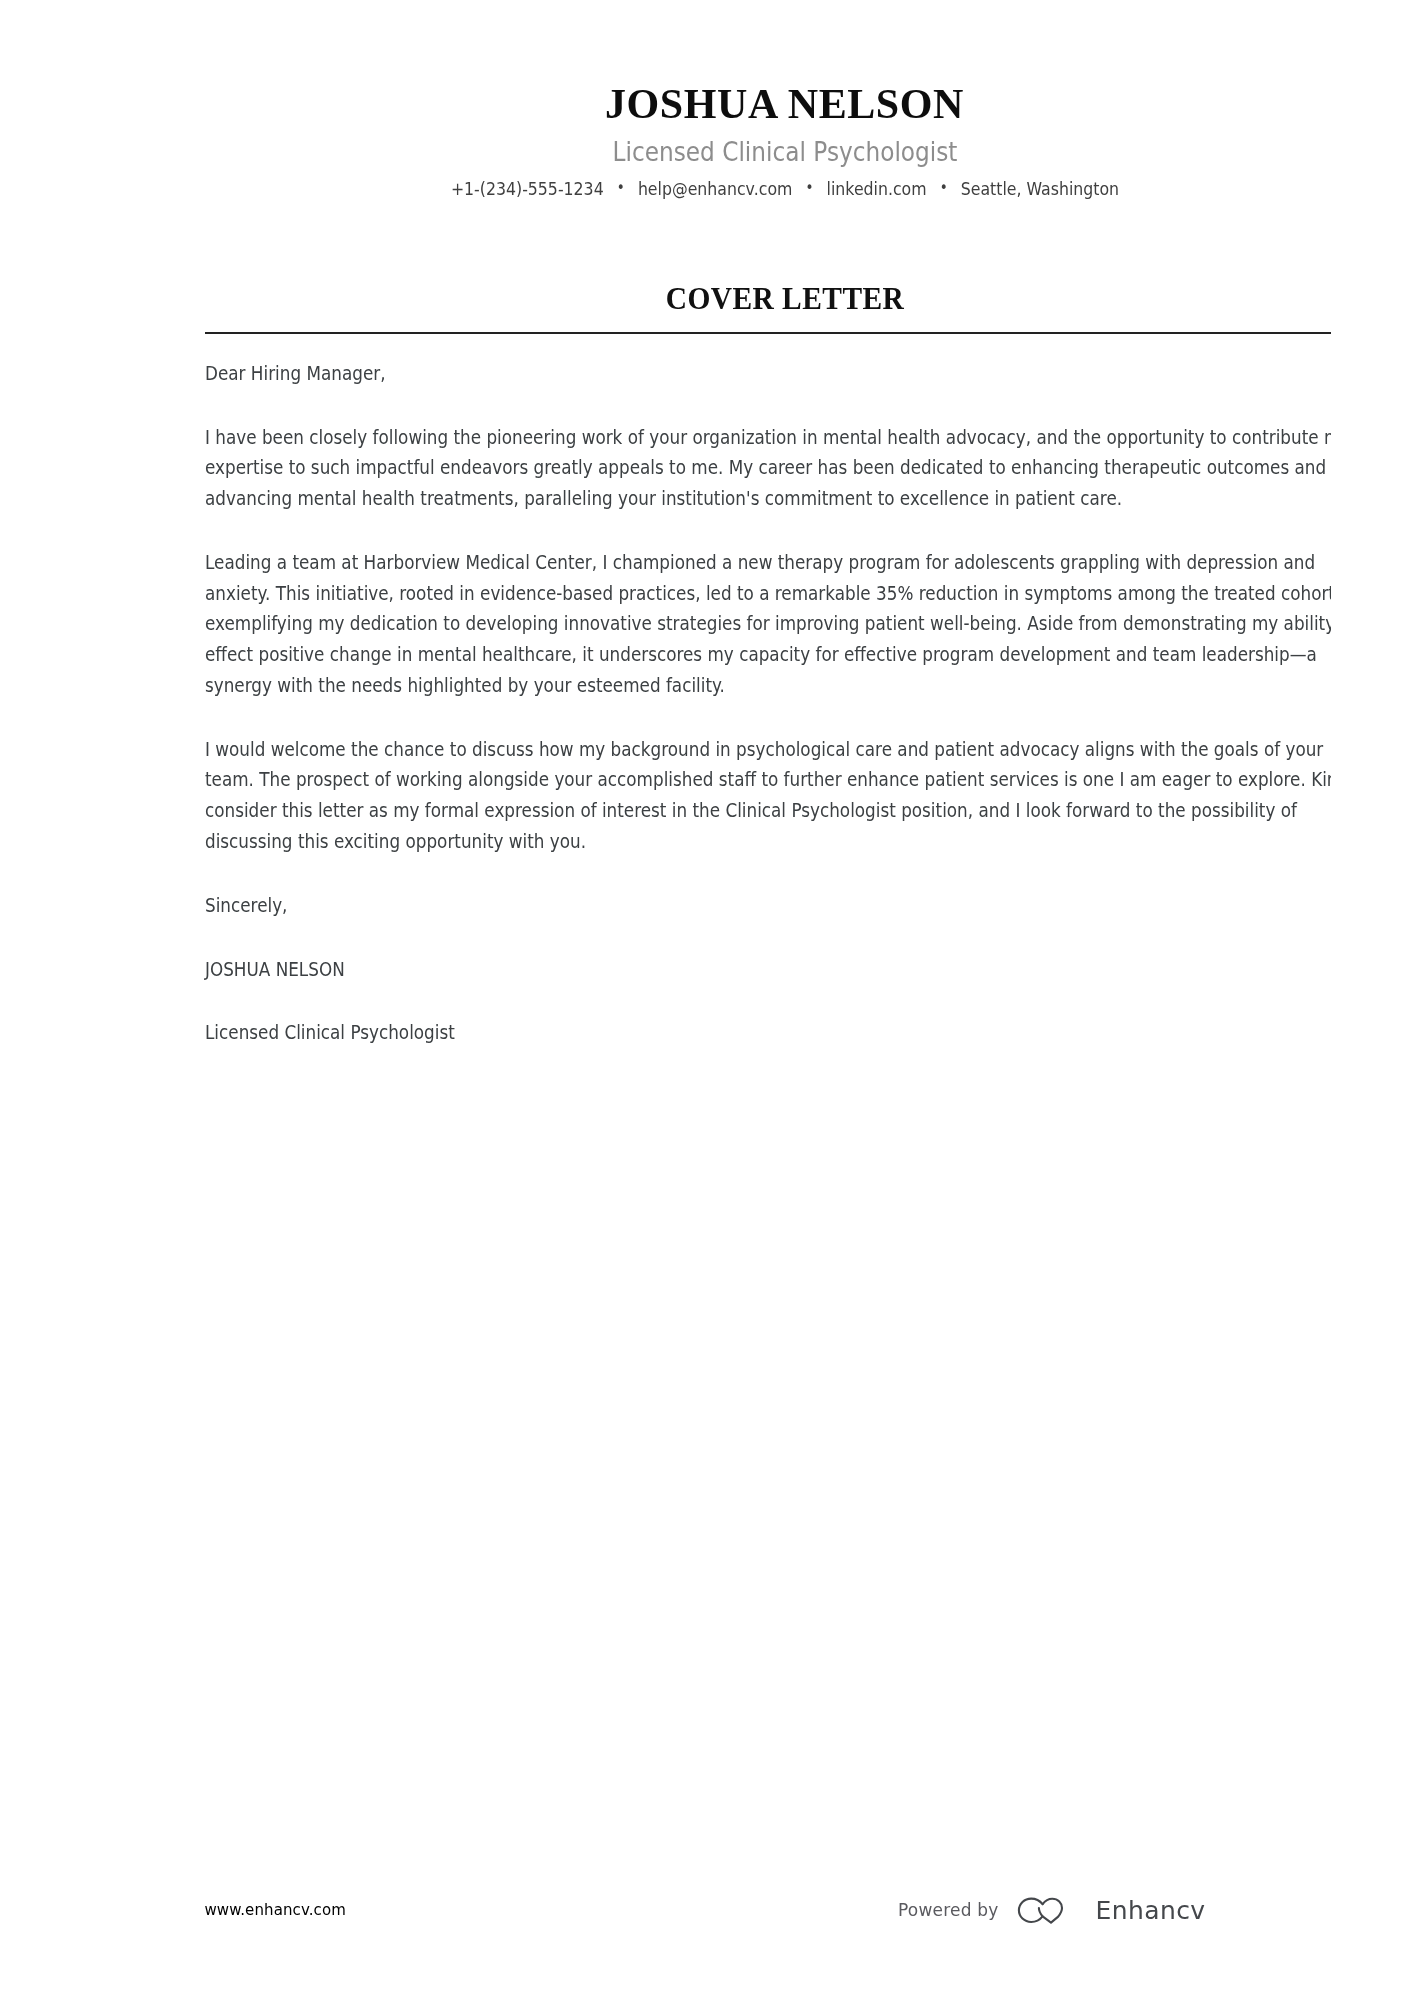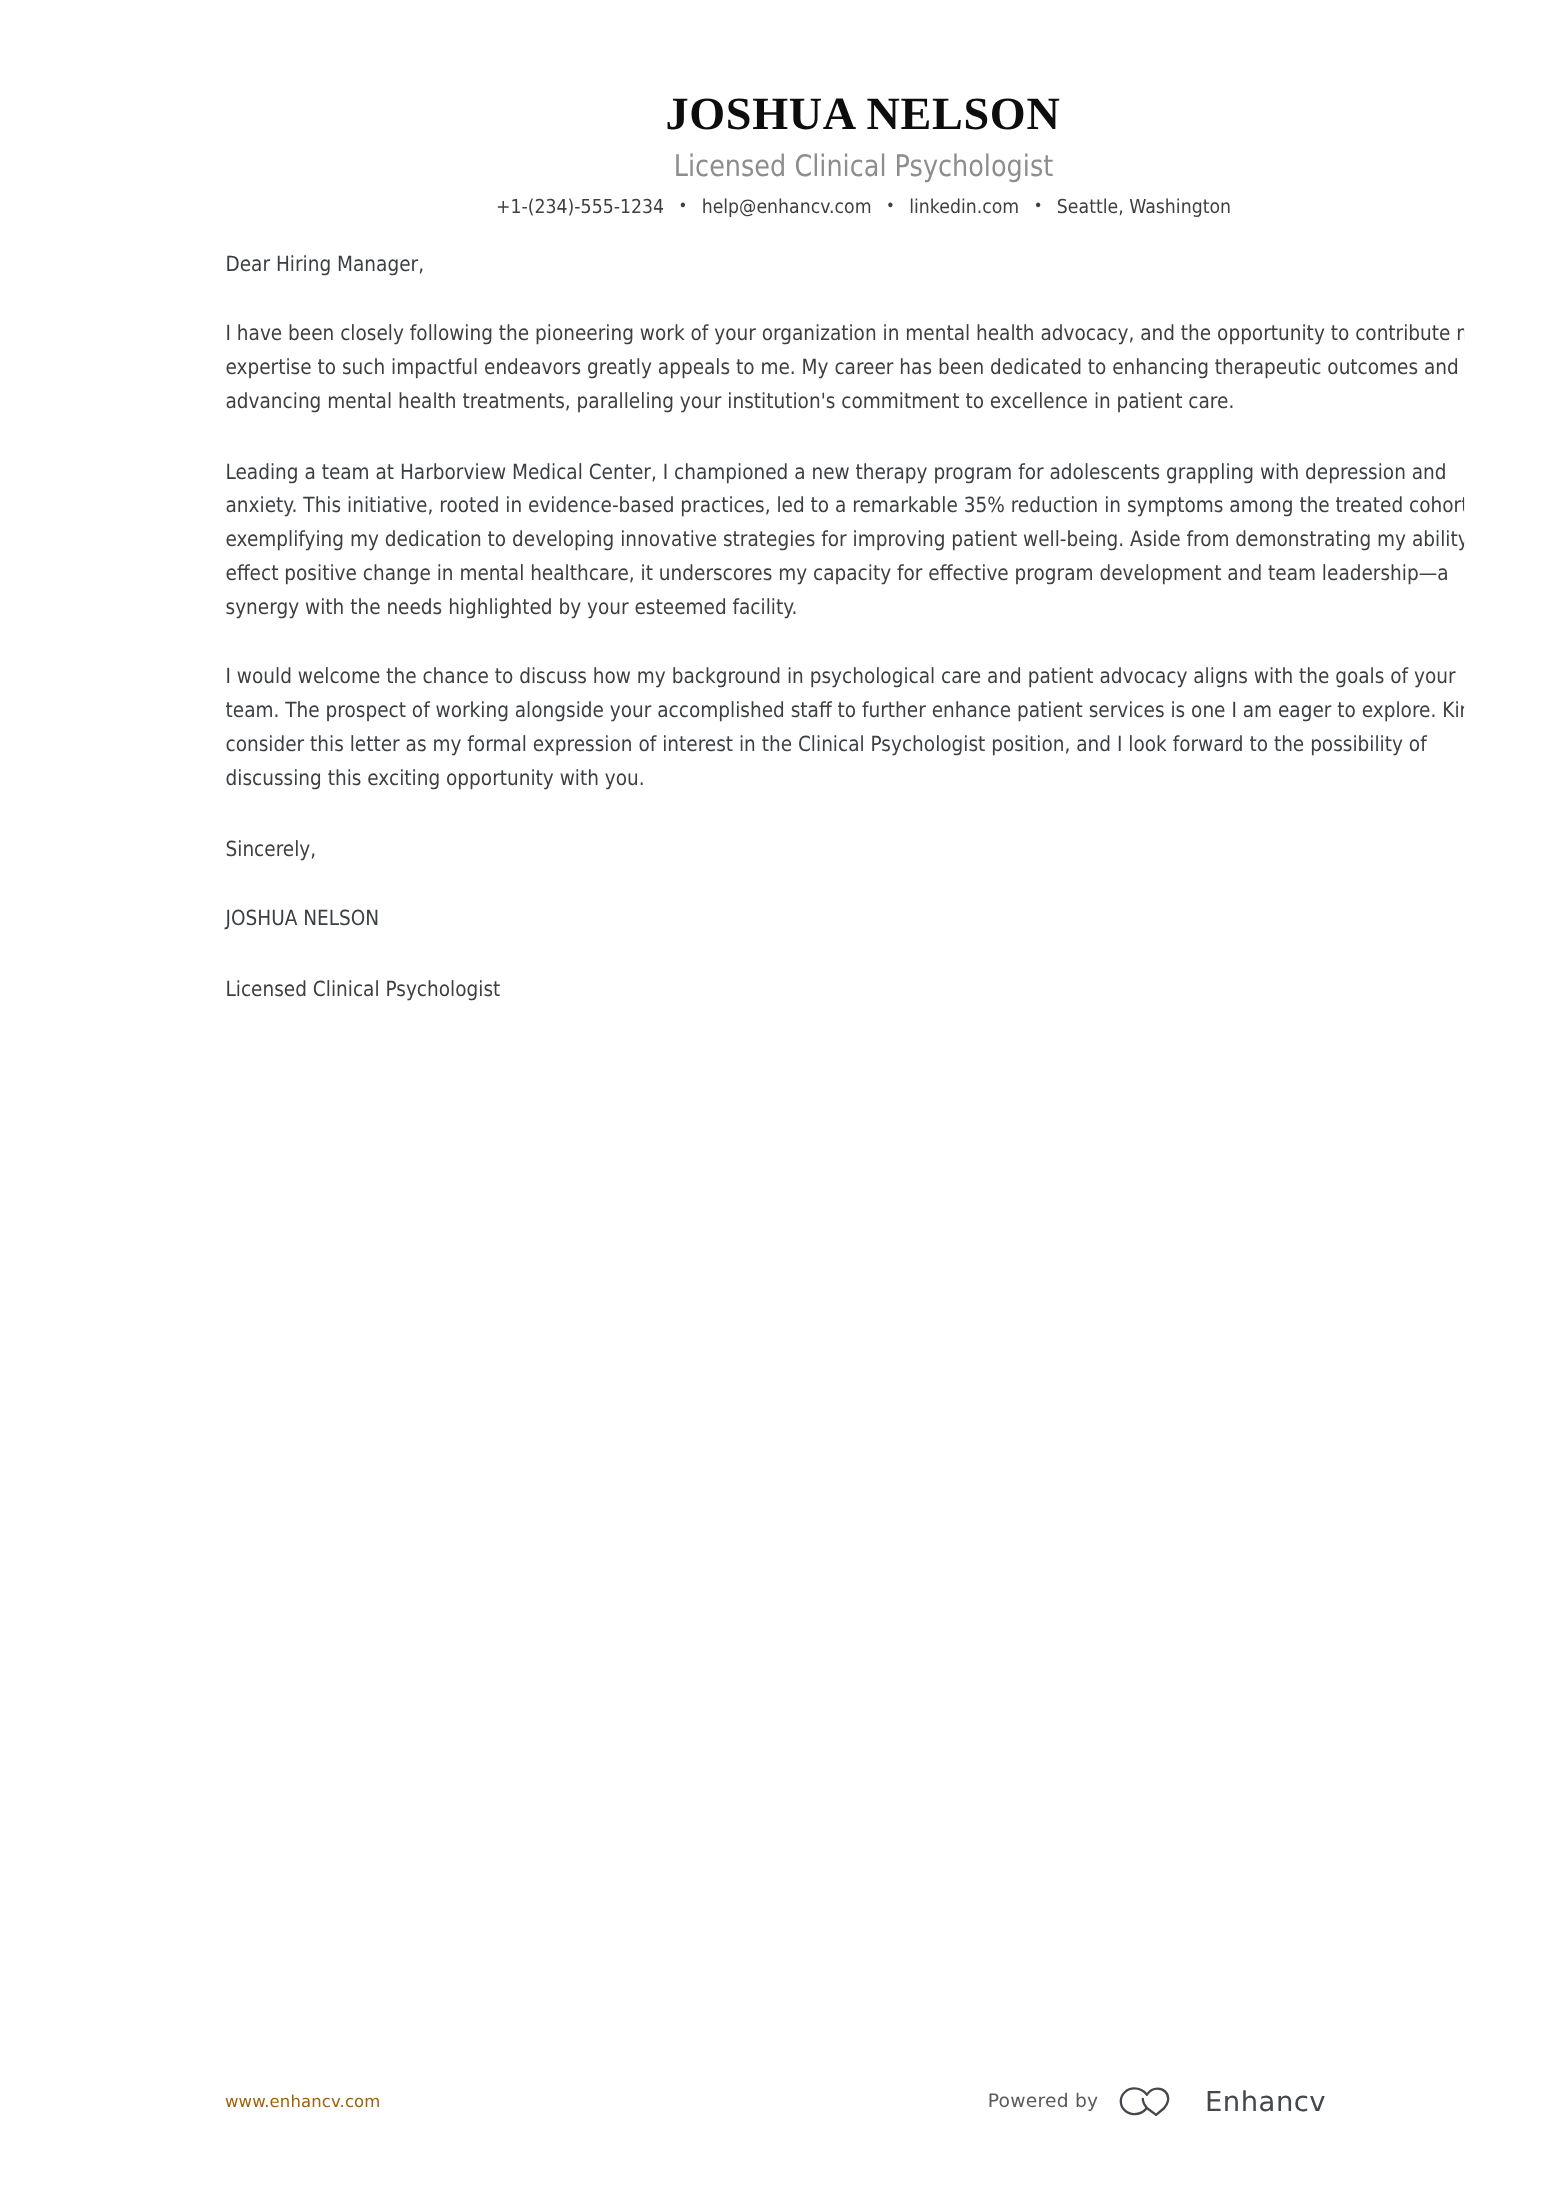--- a/index.html
+++ b/index.html
@@ -120,21 +120,21 @@
     right: 125px;
     bottom: 68px;
     height: 34px;
     display: flex;
     align-items: center;
     justify-content: space-between;
   }
   .footer-url {
     font-family: "DejaVu Sans", sans-serif;
     font-size: 15px;
-    color: #a16207;
+    color: #000000;
     letter-spacing: 0.1px;
   }
   .brand {
     display: flex;
     align-items: center;
     gap: 18px;
   }
   .brand-prefix {
     font-family: "DejaVu Sans", sans-serif;
     font-size: 17px;
@@ -169,20 +169,24 @@
         <span class="contact-item">+1-(234)-555-1234</span>
         <span class="contact-sep">•</span>
         <span class="contact-item">help@enhancv.com</span>
         <span class="contact-sep">•</span>
         <span class="contact-item">linkedin.com</span>
         <span class="contact-sep">•</span>
         <span class="contact-item">Seattle, Washington</span>
       </div>
     </div>
 
+    <div class="section-block">
+      <h2 class="section-title">COVER LETTER</h2>
+      <hr class="rule">
+    </div>
 
     <div class="letter">
       <p>Dear Hiring Manager,</p>
       <p>I have been closely following the pioneering work of your organization in mental health advocacy, and the opportunity to contribute my expertise to such impactful endeavors greatly appeals to me. My career has been dedicated to enhancing therapeutic outcomes and advancing mental health treatments, paralleling your institution's commitment to excellence in patient care.</p>
       <p>Leading a team at Harborview Medical Center, I championed a new therapy program for adolescents grappling with depression and anxiety. This initiative, rooted in evidence-based practices, led to a remarkable 35% reduction in symptoms among the treated cohort, exemplifying my dedication to developing innovative strategies for improving patient well-being. Aside from demonstrating my ability to effect positive change in mental healthcare, it underscores my capacity for effective program development and team leadership—a synergy with the needs highlighted by your esteemed facility.</p>
       <p>I would welcome the chance to discuss how my background in psychological care and patient advocacy aligns with the goals of your team. The prospect of working alongside your accomplished staff to further enhance patient services is one I am eager to explore. Kindly consider this letter as my formal expression of interest in the Clinical Psychologist position, and I look forward to the possibility of discussing this exciting opportunity with you.</p>
       <p>Sincerely,</p>
       <p>JOSHUA NELSON</p>
       <p>Licensed Clinical Psychologist</p>
     </div>

